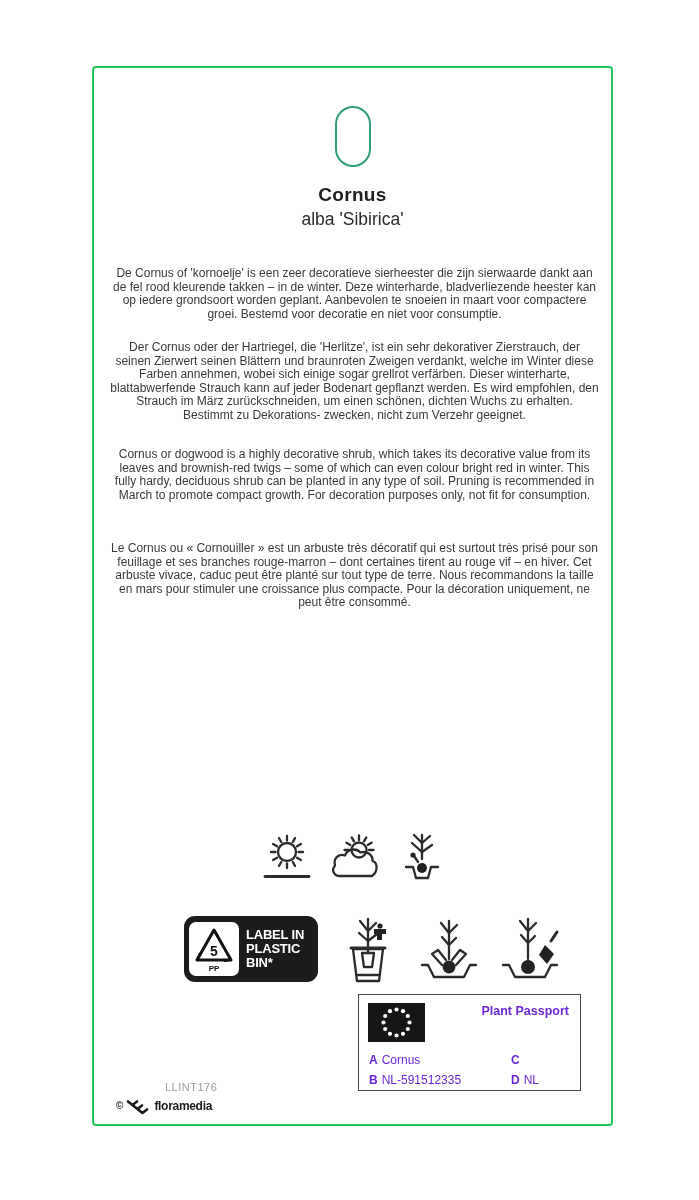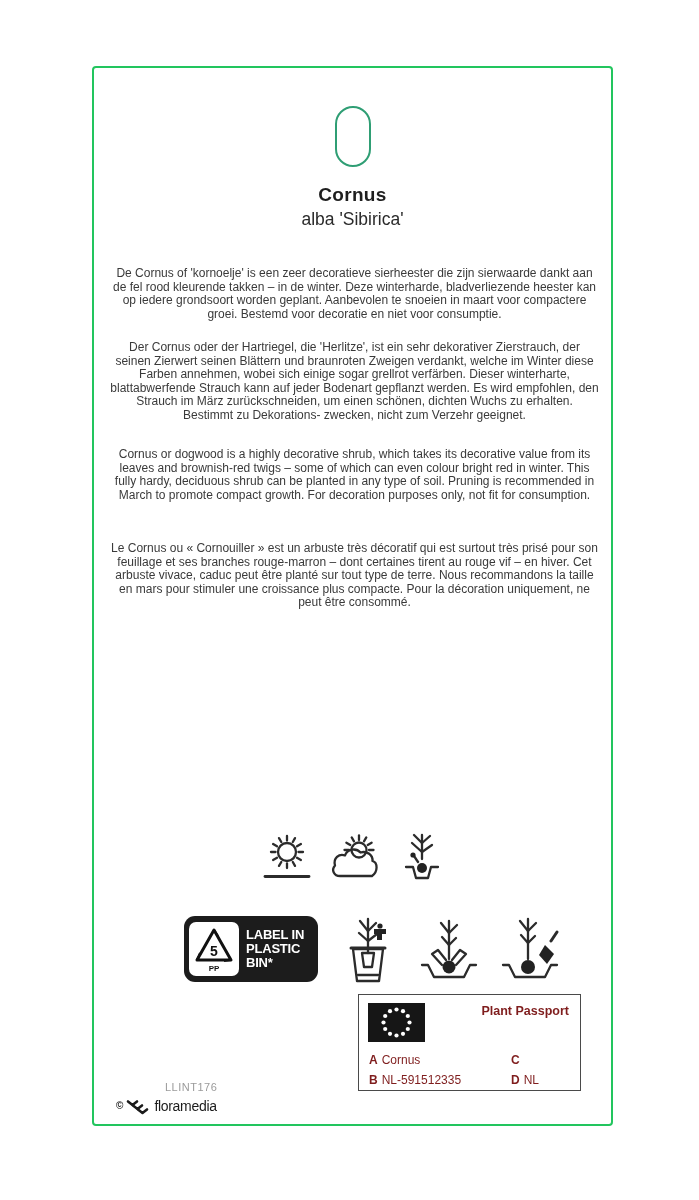--- a/index.html
+++ b/index.html
@@ -50,41 +50,41 @@
     margin-top:9px; width:134px; height:66px; background:#1c1c1c; border-radius:11px;
     display:flex; align-items:center; padding:5px; gap:7px; flex:none;
   }
   .pp-badge-white { width:50px; height:54px; background:#ffffff; border-radius:7px; flex:none;
     display:flex; align-items:center; justify-content:center; }
   .pp-badge-text { color:#ffffff; font-weight:bold; font-size:13px; line-height:14px;
     letter-spacing:-.2px; }
 
   .passport {
     position:absolute; left:264px; top:926px; width:223px; height:97px;
-    border:1.5px solid #4a4a4a; background:#fff; font-size:12px; color:#7f1d1d;
+    border:1.5px solid #4a4a4a; background:#fff; font-size:12px; color:#6d28d9;
   }
   .passport .flag { position:absolute; left:9px; top:8px; }
   .passport .pp-title { position:absolute; right:11px; top:9px; font-weight:bold; font-size:12.5px; }
   .pp-field { position:absolute; white-space:nowrap; }
   .pp-field b { margin-right:4px; }
   .f-a { left:10px; top:58px; }
   .f-b { left:10px; top:78px; }
   .f-c { left:152px; top:58px; }
   .f-d { left:152px; top:78px; }
 
   .footer-code {
     position:absolute; left:71px; top:1013px; font-size:11px; color:#9b9b9b;
     letter-spacing:.5px;
   }
   .brand {
     position:absolute; left:22px; top:1029px; display:flex; align-items:center; gap:3px;
     color:#1b1b1b;
   }
   .brand .copy { font-size:10px; font-weight:bold; padding-bottom:2px; }
-  .brand .brand-name { font-size:14px; font-weight:normal; letter-spacing:-.3px; }
+  .brand .brand-name { font-size:12px; font-weight:bold; letter-spacing:-.3px; }
 
   svg .ln { stroke:#2b2b2b; stroke-width:2.3; fill:none; stroke-linecap:round; stroke-linejoin:round; }
   svg .fl { fill:#222; stroke:none; }
 </style>
 </head>
 <body>
 
 <div class="card">
 
   <div class="hang-hole"></div>

